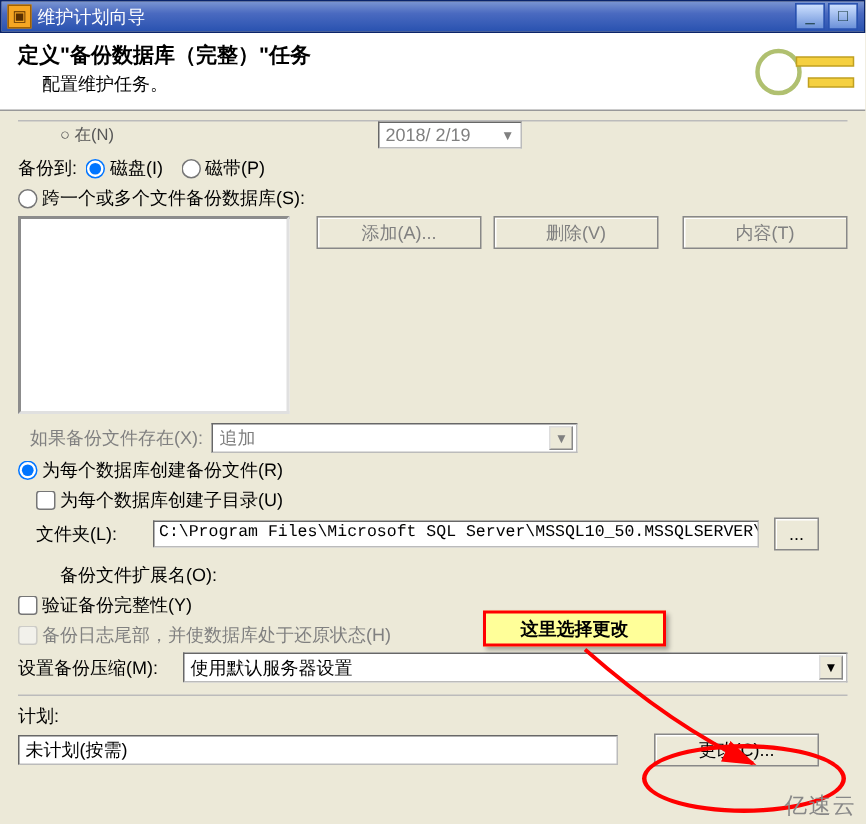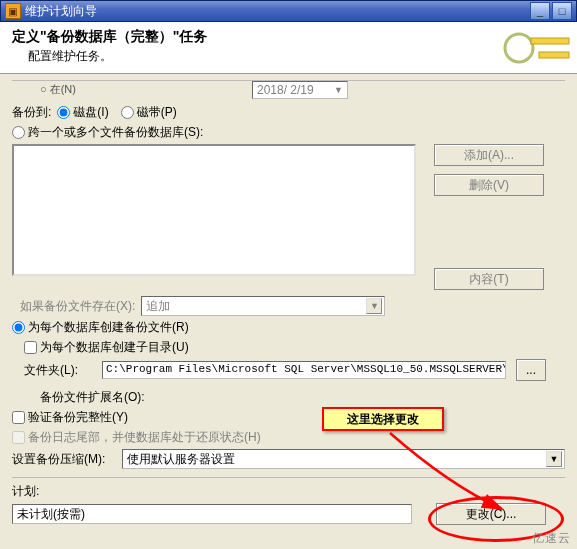--- a/index.html
+++ b/index.html
@@ -87,21 +87,21 @@
   .radio-label { margin-right: 12px; }
   .listbox {
     background:#fff; border:2px inset #e0e0e0; width:404px; height:132px;
   }
   .btn {
     width:110px; height:22px; border:1px solid #888; background:#ece9d8;
     text-align:center; display:flex; align-items:center; justify-content:center;
     box-shadow:1px 1px 0 #fff inset;
   }
   .btn.small { width:30px; }
-  .side-btns { display:flex; flex-direction:column; gap:8px; margin-left:18px; }
+  .side-btns { display:flex; flex-direction:row; gap:8px; margin-left:18px; }
   .disabled { color:#808080; }
   .text-input {
     background:#fff; border:1px inset #bbb; height:18px; padding:1px 3px;
     font-family:"Courier New",monospace; font-size:11px;
     white-space:nowrap; overflow:hidden;
   }
   .select {
     background:#fff; border:1px inset #bbb; height:20px;
     display:flex; align-items:center; padding:0 2px 0 4px;
   }
@@ -124,21 +124,21 @@
     position:absolute; left:382px; top:431px; width:140px; height:90px;
     pointer-events:none;
   }
   .change-btn-circle {
     position:absolute; left:428px; top:496px; width:136px; height:46px;
     border:3px solid #ff0000; border-radius:50%;
     pointer-events:none;
   }
   .brand {
     position:absolute; right:6px; bottom:2px;
-    font-size:12px; color:#888; font-family:"Microsoft YaHei",sans-serif;
+    font-size:15px; color:#888; font-family:"Microsoft YaHei",sans-serif;
     letter-spacing:1px;
   }
   .schedule-area { border-top:1px solid #bbb; margin-top:8px; padding-top:2px; }
   .schedule-input {
     background:#fff; border:1px inset #bbb; height:20px; width:400px;
     display:flex; align-items:center; padding:0 4px;
   }
 </style>
 </head>
 <body>

